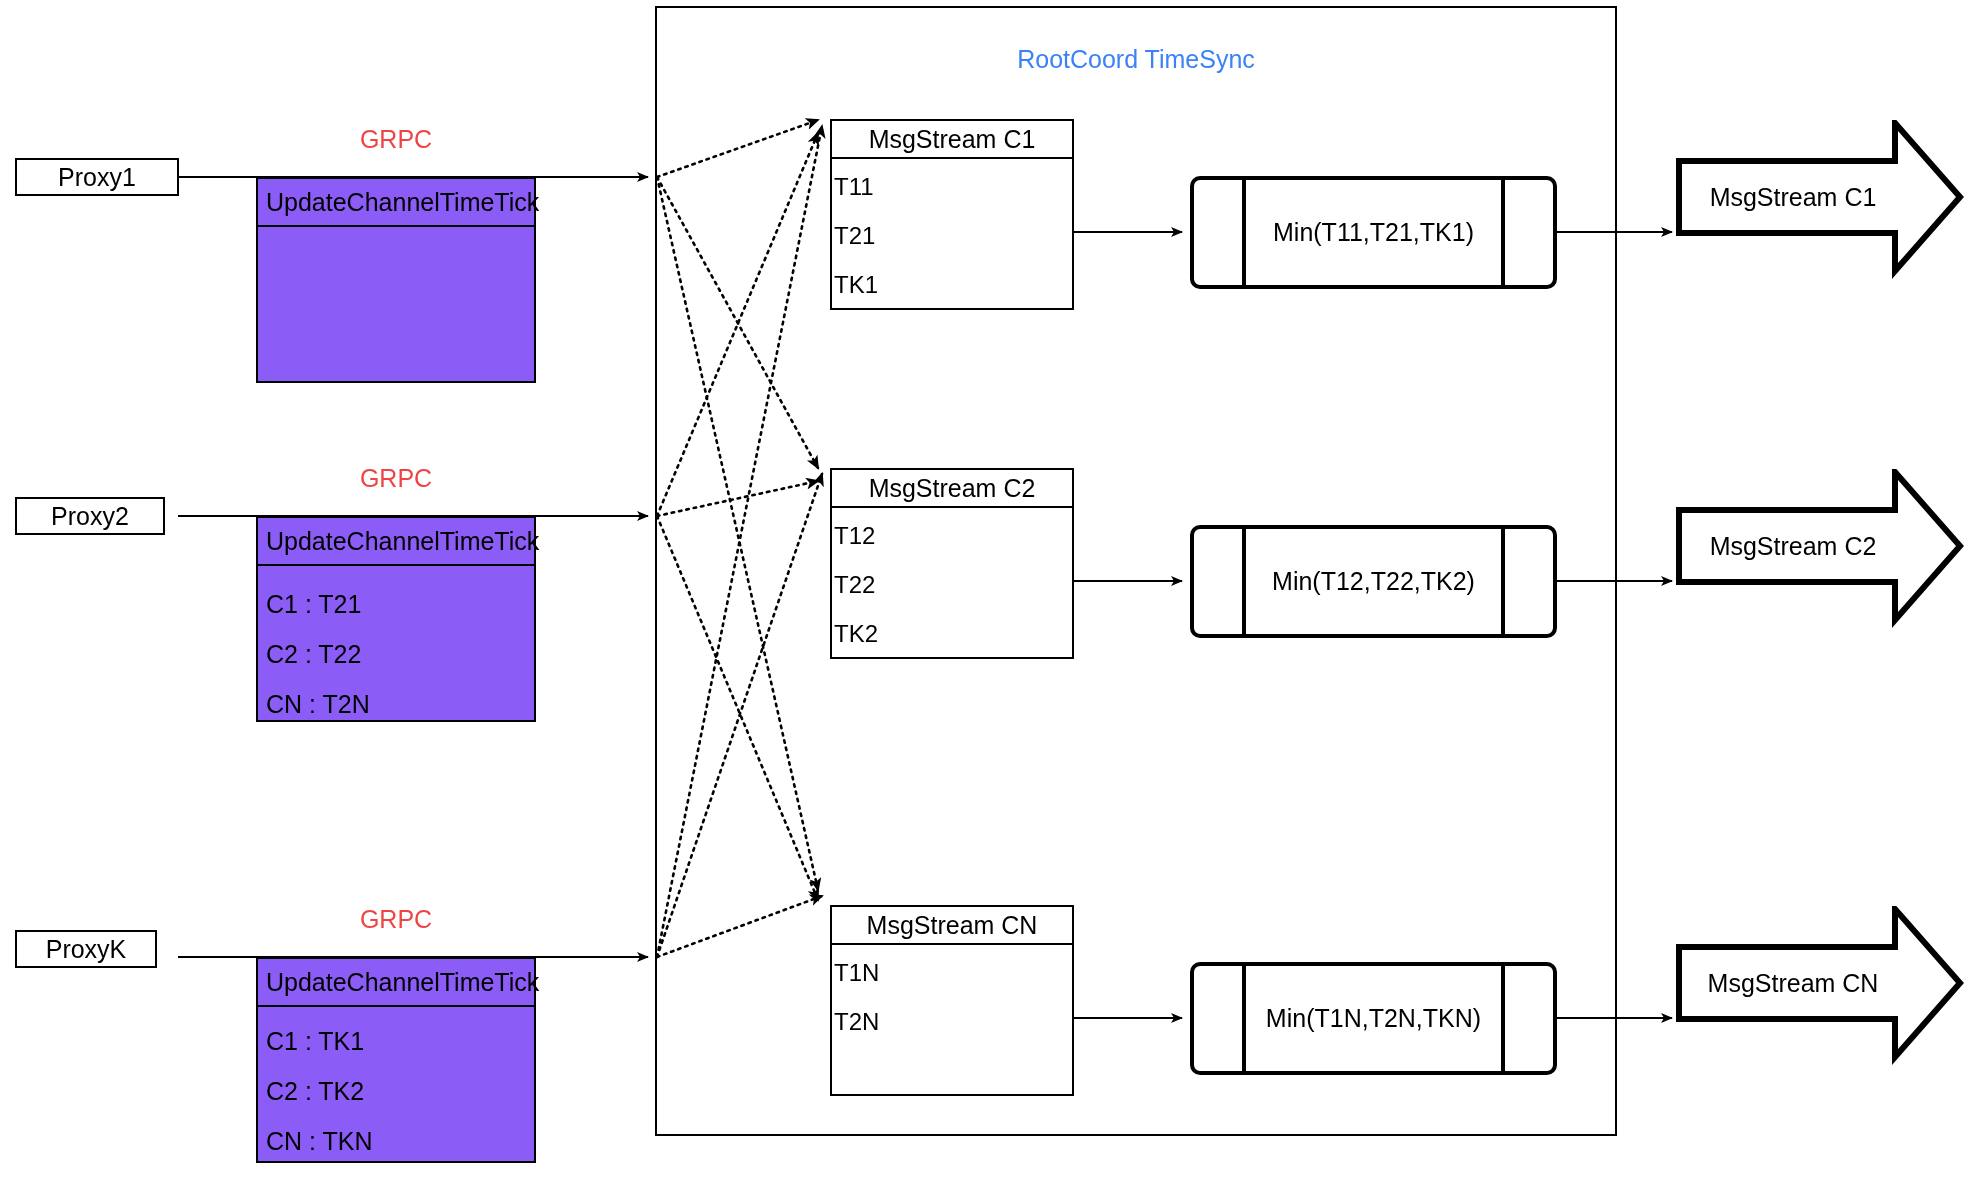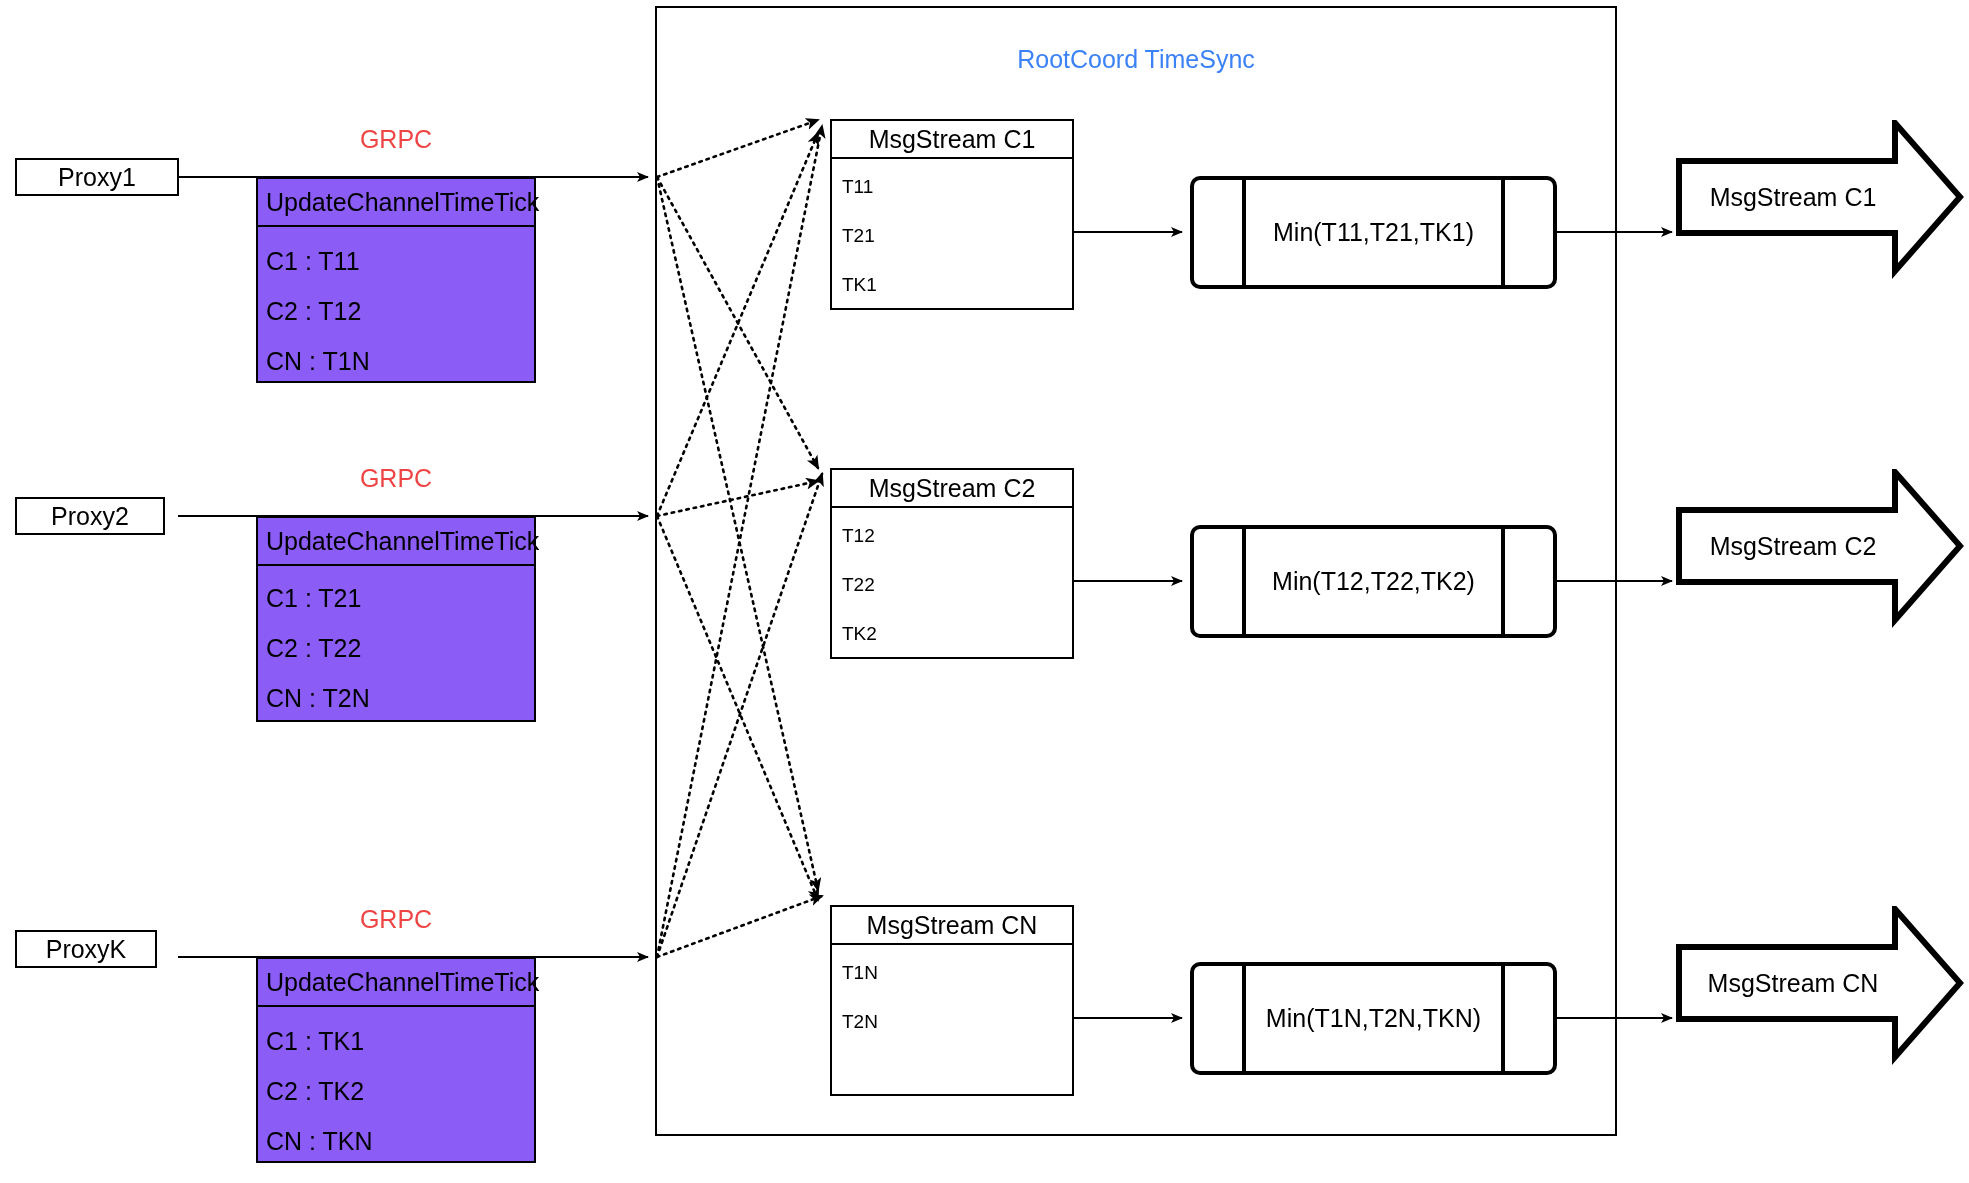--- a/index.html
+++ b/index.html
@@ -75,22 +75,22 @@
     display: flex;
     align-items: center;
     justify-content: center;
     font-size: 25px;
     box-sizing: border-box;
   }
   .msbox-row {
     height: 40px;
     display: flex;
     align-items: center;
-    padding-left: 10px;
-    font-size: 19px;
+    padding-left: 2px;
+    font-size: 24px;
     box-sizing: border-box;
   }
   
   .minbox {
     position: absolute;
     border: 4px solid #000;
     border-radius: 10px;
     background: #fff;
     box-sizing: border-box;
   }
@@ -204,35 +204,30 @@
   <div class="container-box" style="left:655px; top:6px; width:962px; height:1130px;"></div>
   <div class="container-title" style="left:655px; top:45px; width:962px;">RootCoord TimeSync</div>
 
   <div class="proxy-box" style="left:15px; top:158px; width:164px; height:38px;">
     <span>Proxy1</span>
   </div>
   <div class="grpc-label" style="left:256px; top:125px; width:280px;">GRPC</div>
 
   <div class="uctt" style="left:256px; top:177px; width:280px; height:206px;">
     <div class="uctt-head">UpdateChannelTimeTick</div>
-    <div class="uctt-body" style="padding-top:14px;">
-      <div class="uctt-row">C1 :  T11</div>
-      <div class="uctt-row" style="margin-top:10px;">C2 :  T12</div>
-      <div class="uctt-row" style="margin-top:10px;">CN : T1N</div>
-    </div>
   </div>
 
   <div class="proxy-box" style="left:15px; top:497px; width:150px; height:38px;">
     <span>Proxy2</span>
   </div>
   <div class="grpc-label" style="left:256px; top:464px; width:280px;">GRPC</div>
 
   <div class="uctt" style="left:256px; top:516px; width:280px; height:206px;">
     <div class="uctt-head">UpdateChannelTimeTick</div>
-    <div class="uctt-body" style="padding-top:12px;border-radius:32px;">
+    <div class="uctt-body" style="padding-top:18px;border-radius:32px;">
       <div class="uctt-row">C1 :  T21</div>
       <div class="uctt-row" style="margin-top:10px;">C2 :  T22</div>
       <div class="uctt-row" style="margin-top:10px;">CN : T2N</div>
     </div>
   </div>
 
   <div class="proxy-box" style="left:15px; top:930px; width:142px; height:38px;">
     <span>ProxyK</span>
   </div>
   <div class="grpc-label" style="left:256px; top:905px; width:280px;">GRPC</div>

